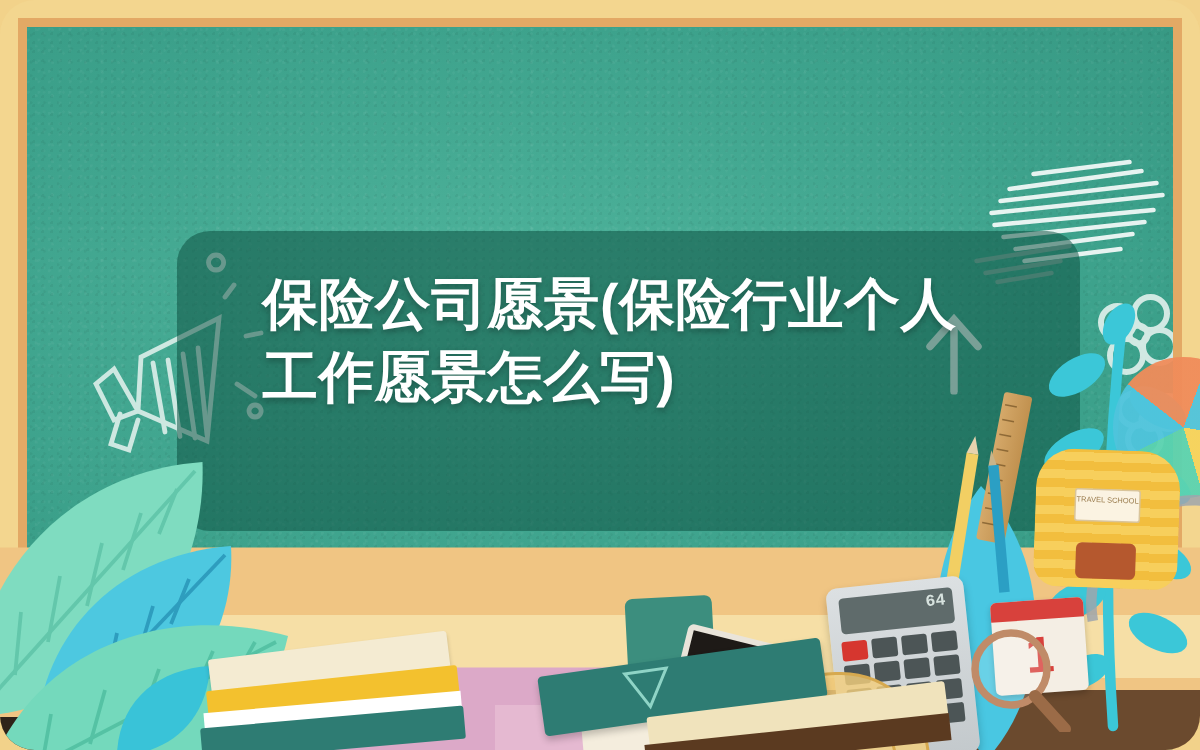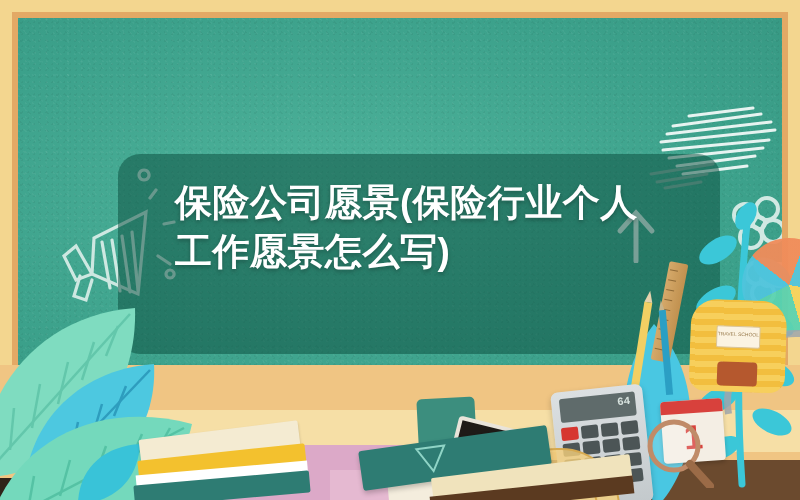--- a/index.html
+++ b/index.html
@@ -1,21 +1,21 @@
 <!DOCTYPE html>
 <html><head>
 <meta charset="utf-8">
 <style>
   html,body{margin:0;padding:0;}
   body{
     width:800px;height:500px;overflow:hidden;
     font-family:"Liberation Sans","DejaVu Sans",sans-serif;
     background:#F2D28A;
   }
-  .stage{position:relative;width:800px;height:500px;overflow:hidden;background:#F2D28A;}
+  .stage{position:relative;width:800px;height:500px;overflow:hidden;background:#F2D28A;border-radius:23px;}
 
   
   .frame-outer{position:absolute;inset:0;background:#F3D68F;}
   .frame-inner{position:absolute;left:12px;top:12px;right:12px;bottom:0;background:#E3A965;}
   .board{
     position:absolute;left:18px;top:18px;right:18px;bottom:0;
     background:
       radial-gradient(ellipse 120% 90% at 42% 38%, #4FB49C 0%, #3CA18B 45%, #2F8A76 100%);
     overflow:hidden;
   }

